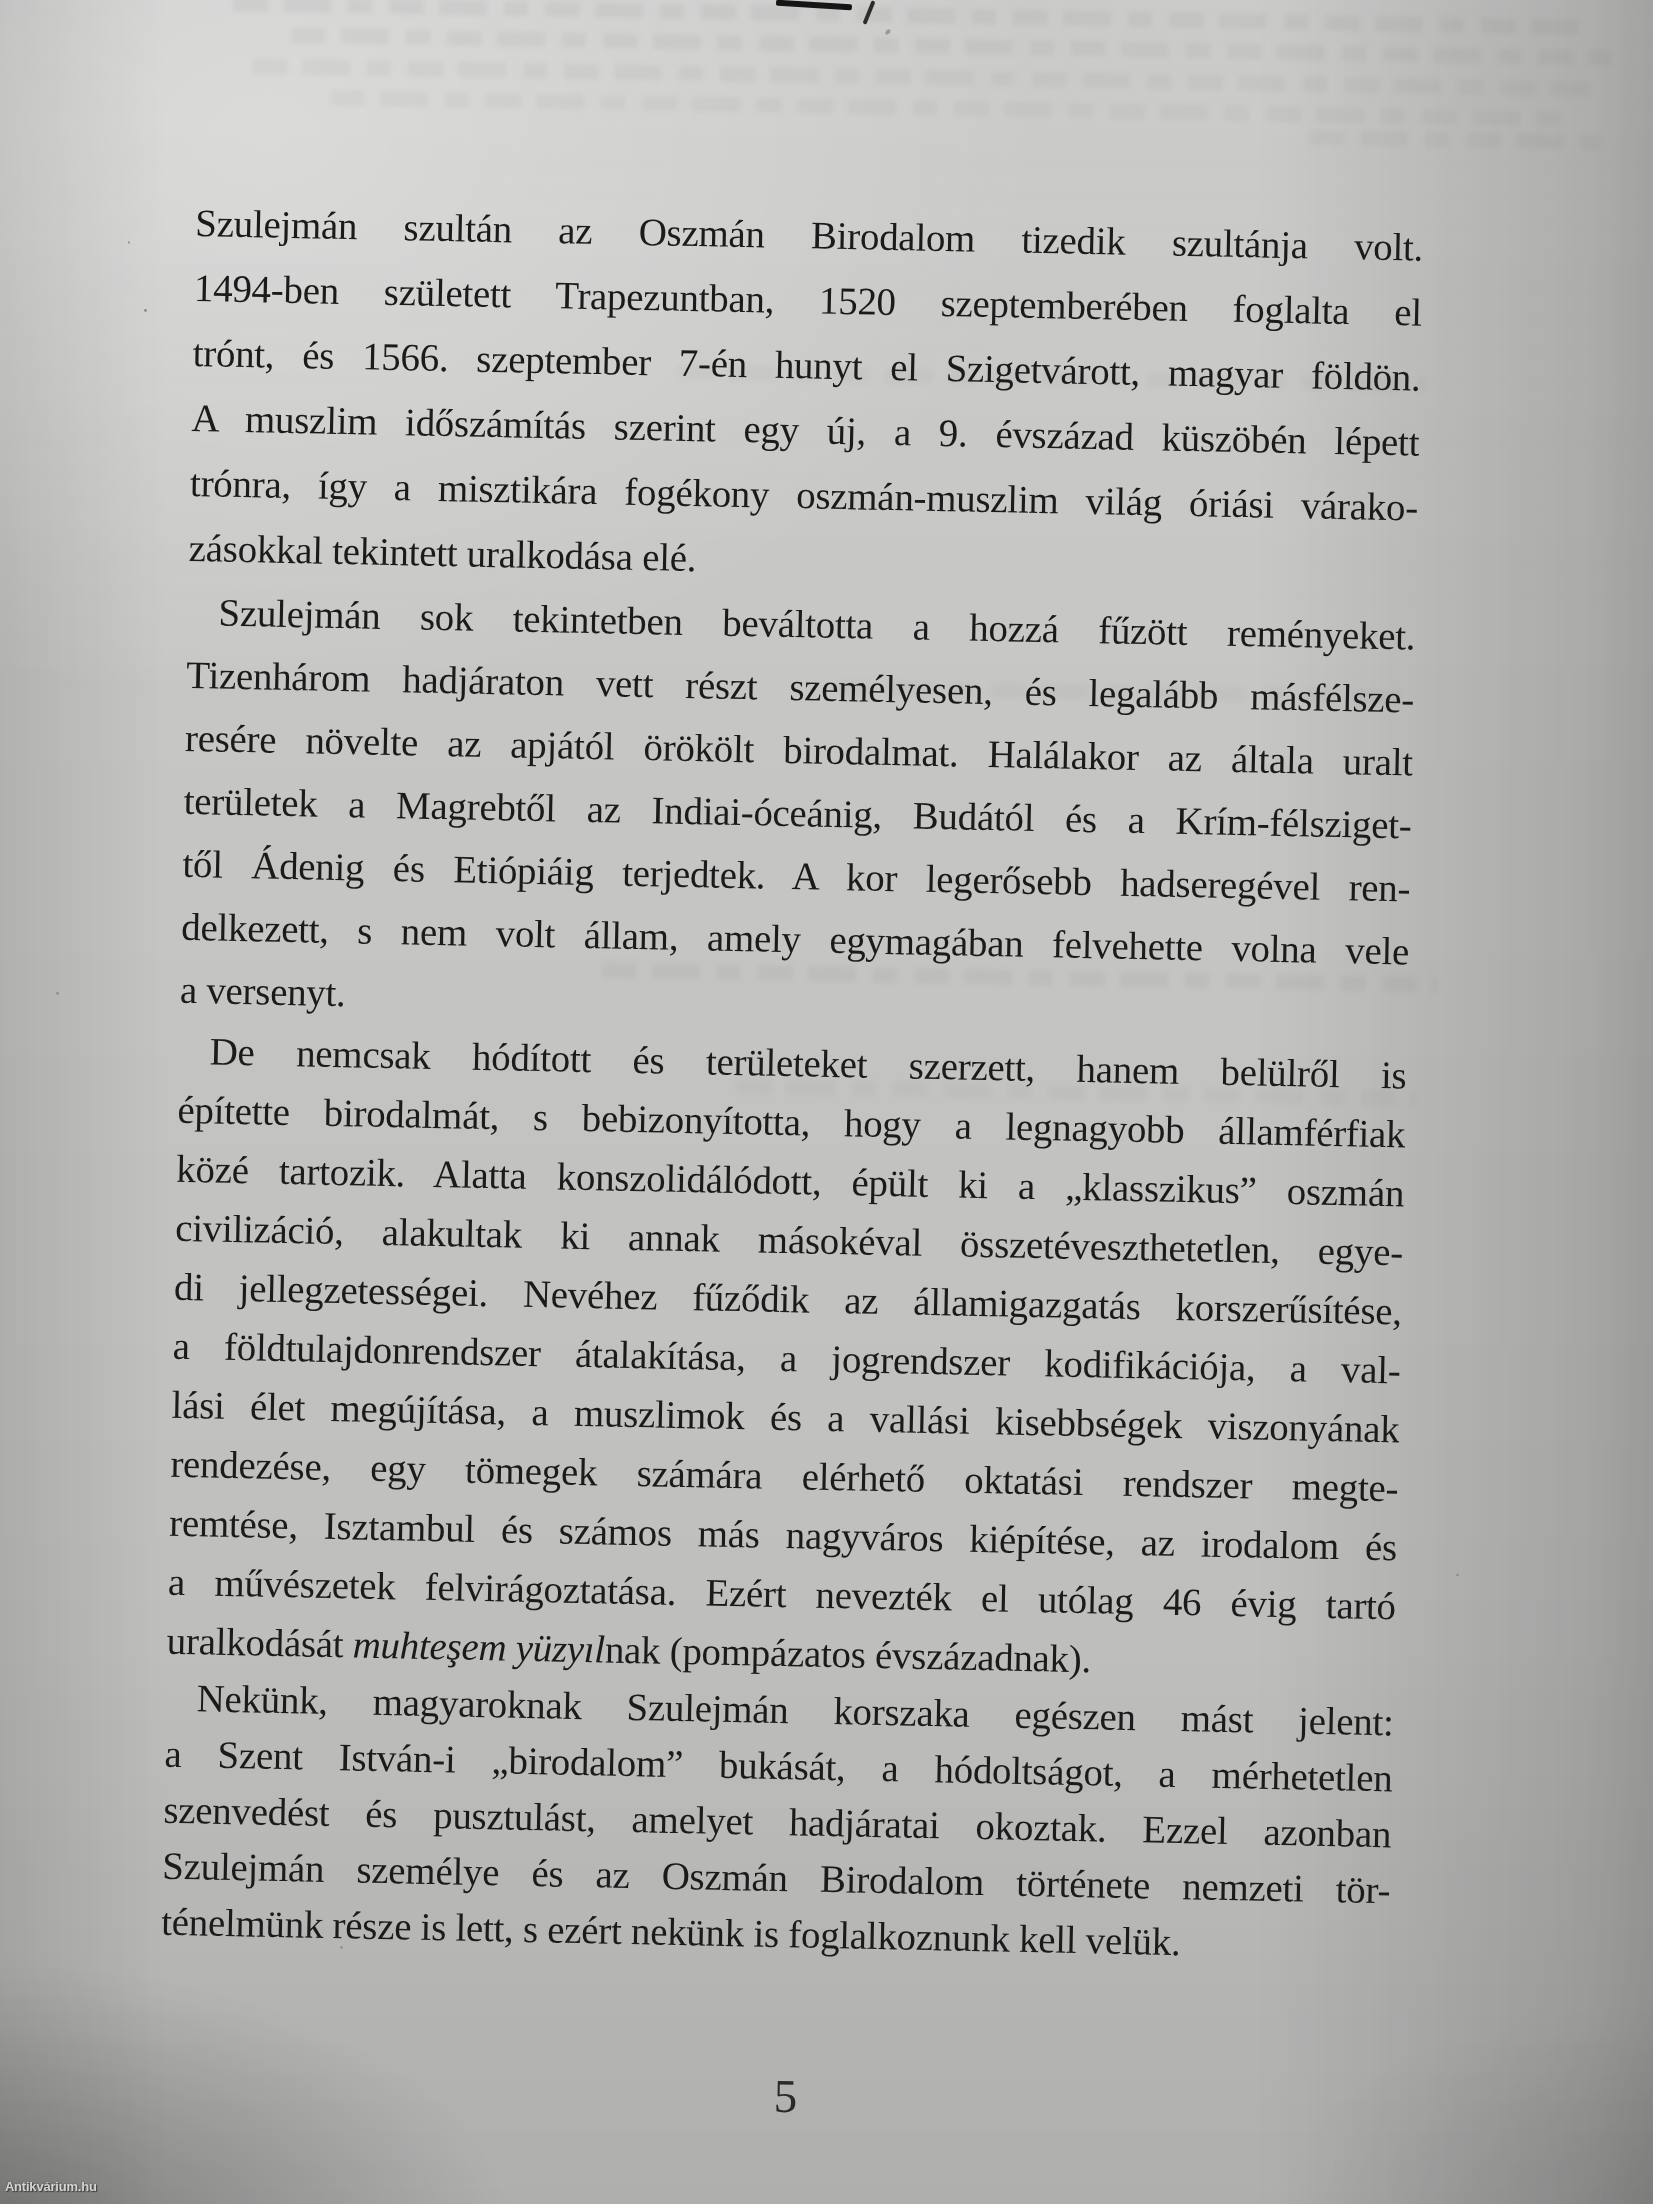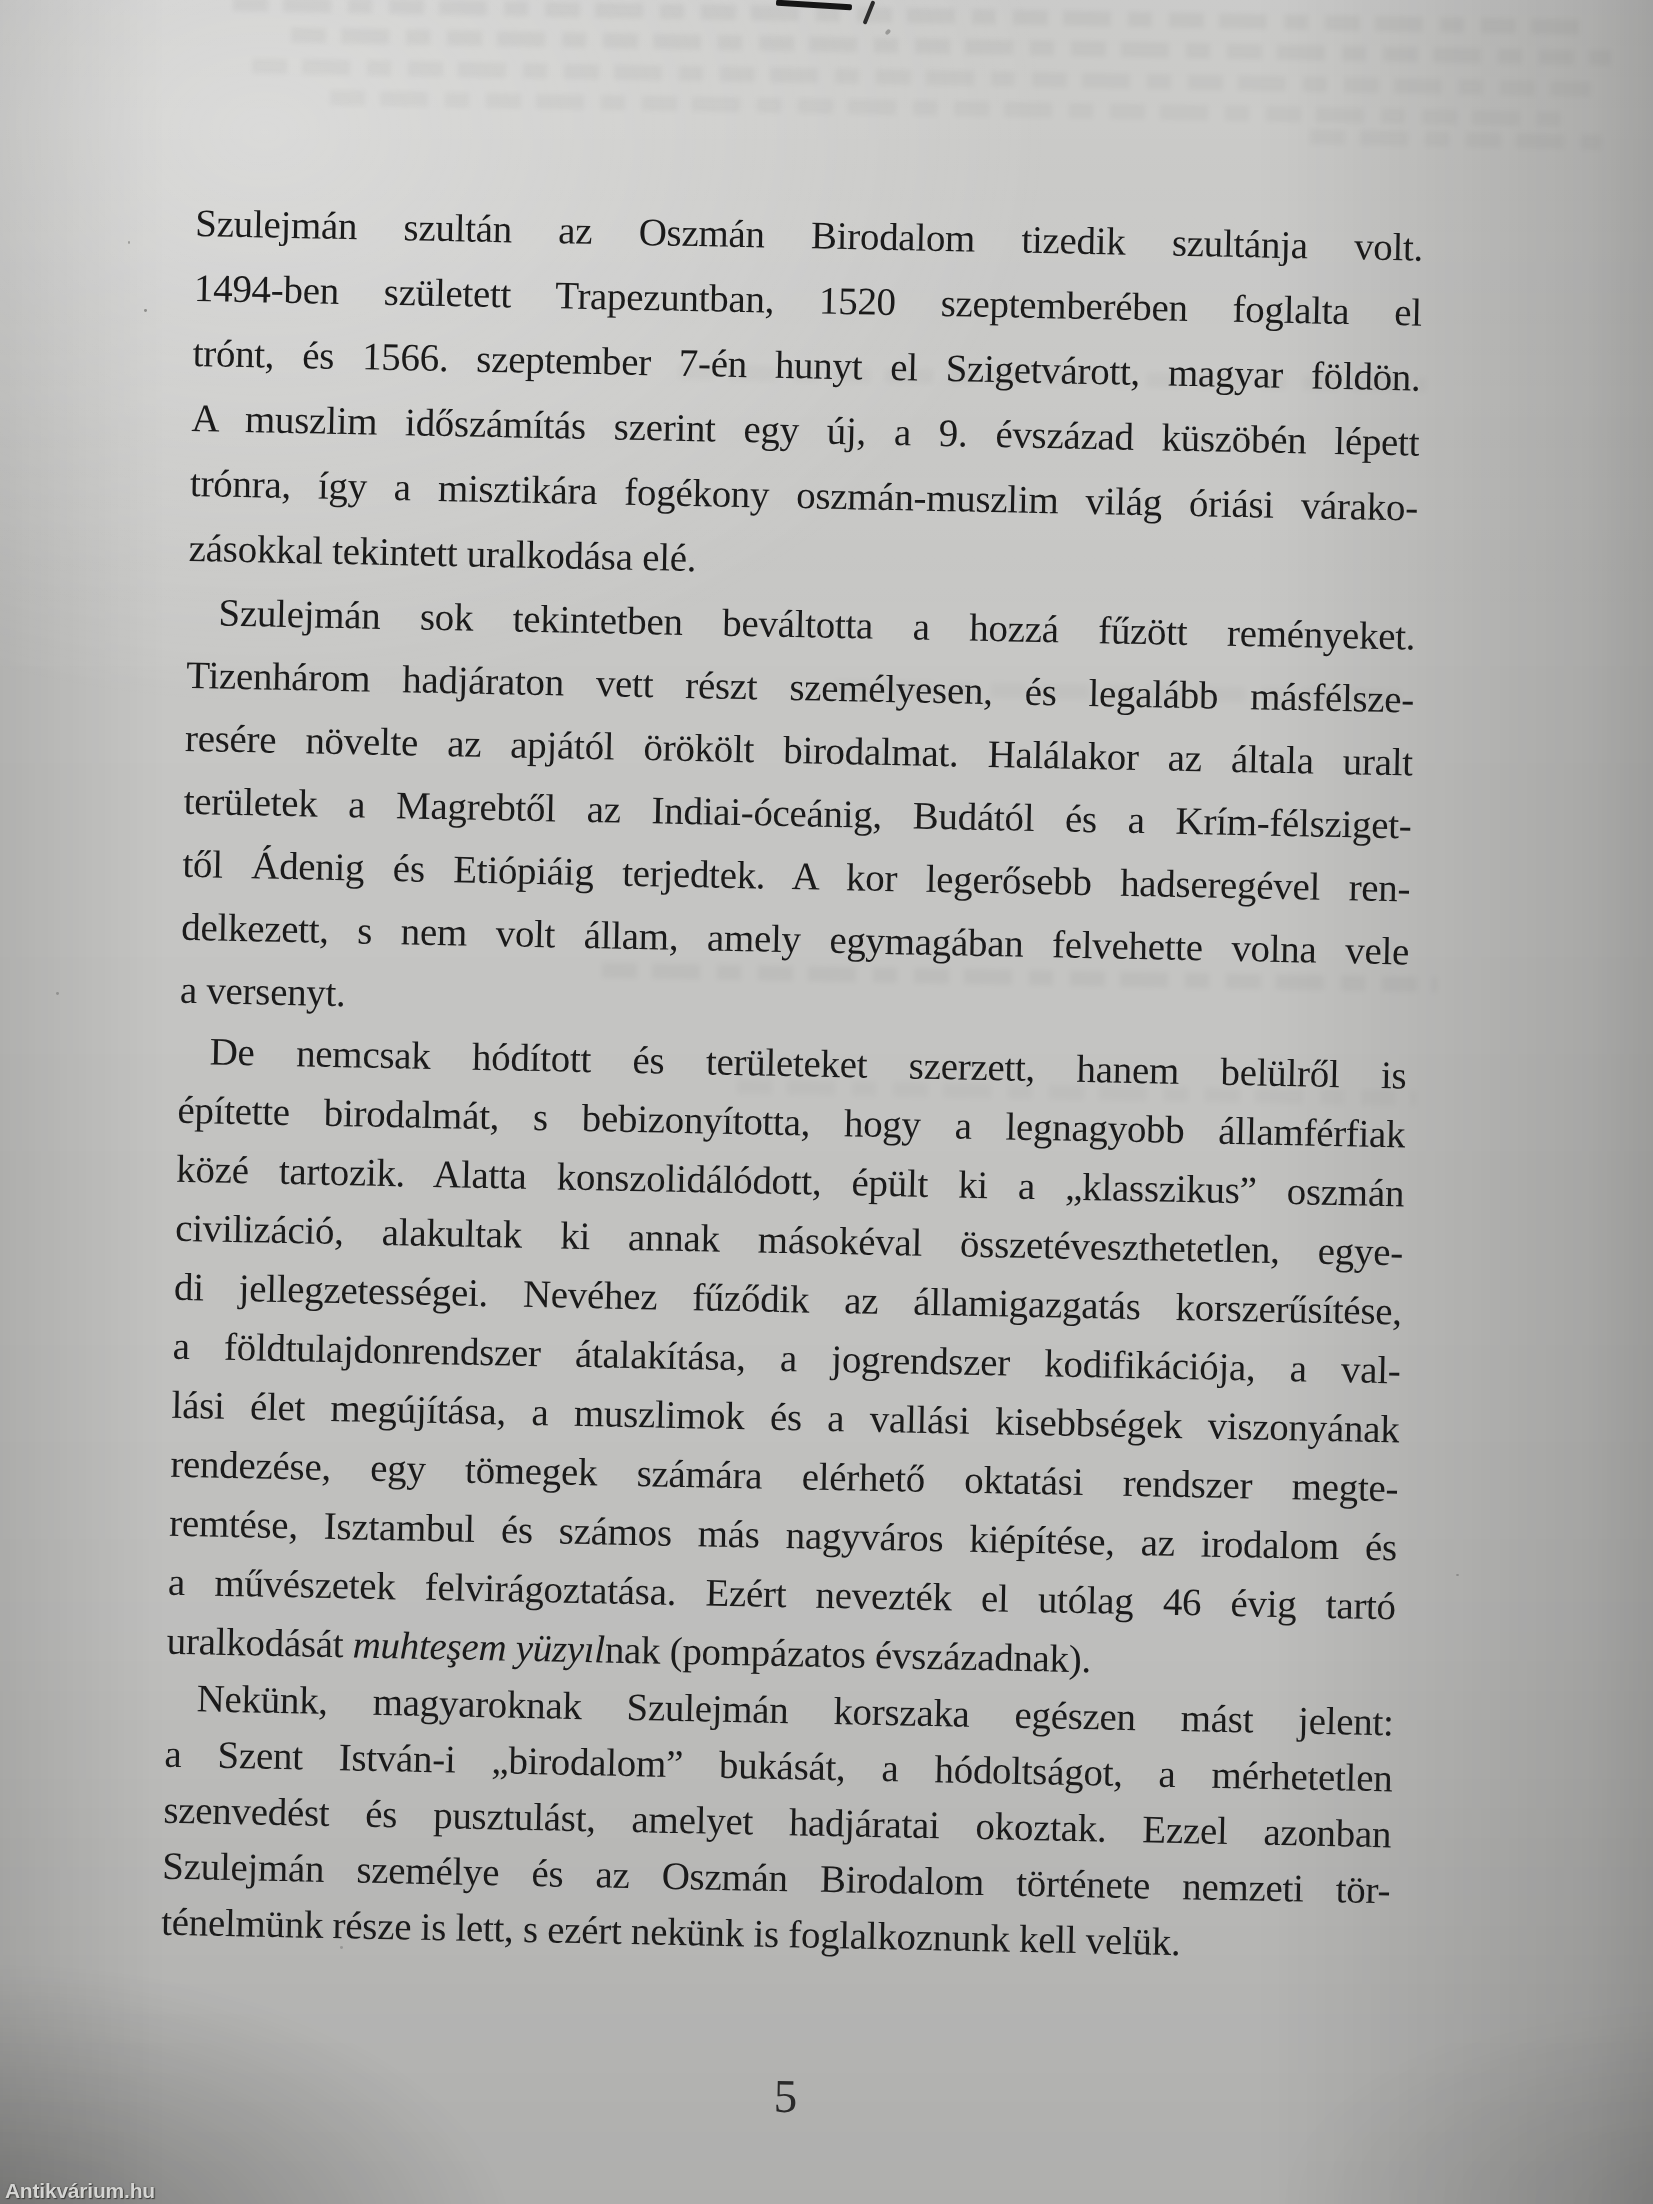--- a/index.html
+++ b/index.html
@@ -70,21 +70,21 @@
     transform: rotate(1deg);
   }
 
   
   .watermark {
     position: absolute;
     left: 4.9px;
     top: 2179px;
     font-family: "Liberation Sans", sans-serif;
     font-weight: bold;
-    font-size: 21px;
+    font-size: 13px;
     letter-spacing: -0.2px;
     color: #d4d4d2;
     text-shadow: 1px 1px 1px #3c3c3a, 0 0 1.9px #555553;
   }
 
   
   .mark-dash {
     position: absolute;
     left: 776px;
     top: 1.9px;

